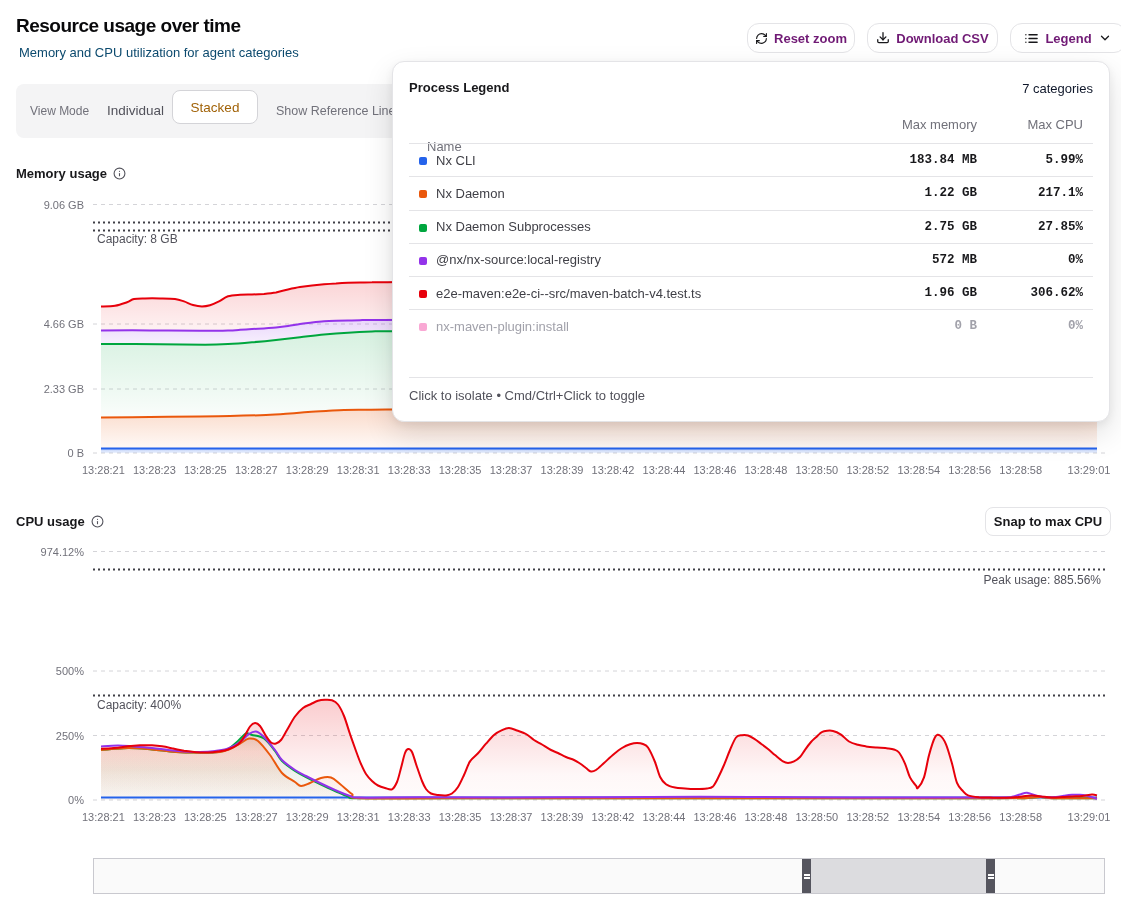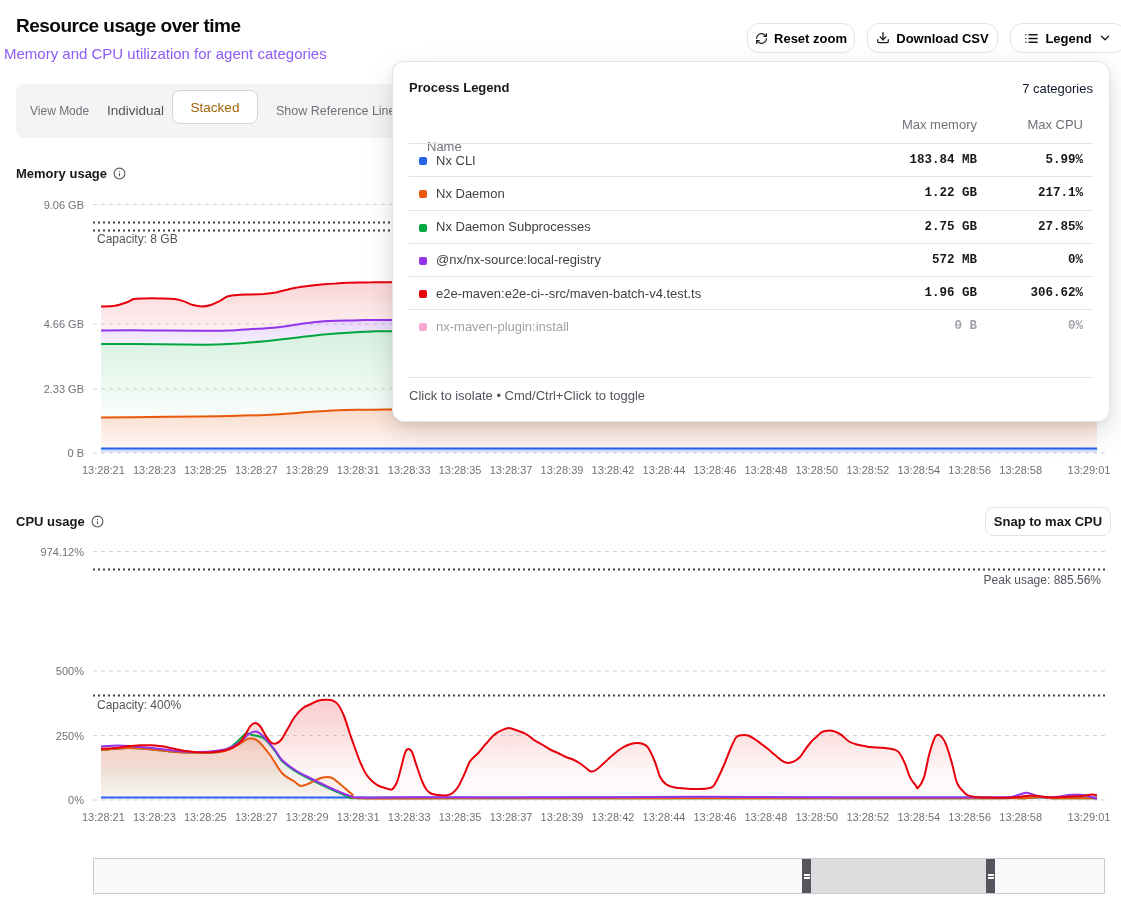--- a/index.html
+++ b/index.html
@@ -2,25 +2,25 @@
 <html><head>
 <meta charset="utf-8">
 <style>
 * { margin:0; padding:0; box-sizing:border-box; }
 html,body { width:1121px; height:916px; background:#fff; font-family:"Liberation Sans",sans-serif; }
 .abs { position:absolute; }
 .ax { font-size:11px; fill:#71717a; font-family:"Liberation Sans",sans-serif; }
 .reflab { font-size:12px; fill:#52525b; font-family:"Liberation Sans",sans-serif; }
 
 .h1 { position:absolute; left:16px; top:15px; font-size:19px; font-weight:700; color:#09090b; letter-spacing:-0.5px; }
-.sub { position:absolute; left:4px; top:45px; font-size:15px; color:#8b5cf6; }
+.sub { position:absolute; left:19px; top:45px; font-size:13px; color:#0c4a6e; }
 
 .btn { position:absolute; top:23px; height:30px; background:#fff; border:1px solid #e4e4e7;
   border-radius:12px; display:flex; align-items:center; justify-content:center; gap:6px;
-  font-size:13px; font-weight:700; color:#000000; }
+  font-size:13px; font-weight:700; color:#701a75; }
 
 .toolbar { position:absolute; left:16px; top:84px; width:1089px; height:54px; background:#f4f4f5; border-radius:8px; }
 .tb-lab { position:absolute; left:30px; top:104px; font-size:12px; color:#71717a; font-weight:500; }
 .tb-ind { position:absolute; left:107px; top:103px; font-size:13.5px; color:#52525b; }
 .tb-pill { position:absolute; left:172px; top:90px; width:86px; height:34px; background:#fff;
   border:1px solid #d4d4d8; border-radius:8px; display:flex; align-items:center; justify-content:center;
   font-size:13.5px; font-weight:500; color:#a16207; }
 .tb-ref { position:absolute; left:276px; top:104px; font-size:12.5px; color:#71717a; }
 
 .sec-title { position:absolute; font-size:13px; font-weight:700; color:#18181b; display:flex; align-items:center; gap:6px; }

